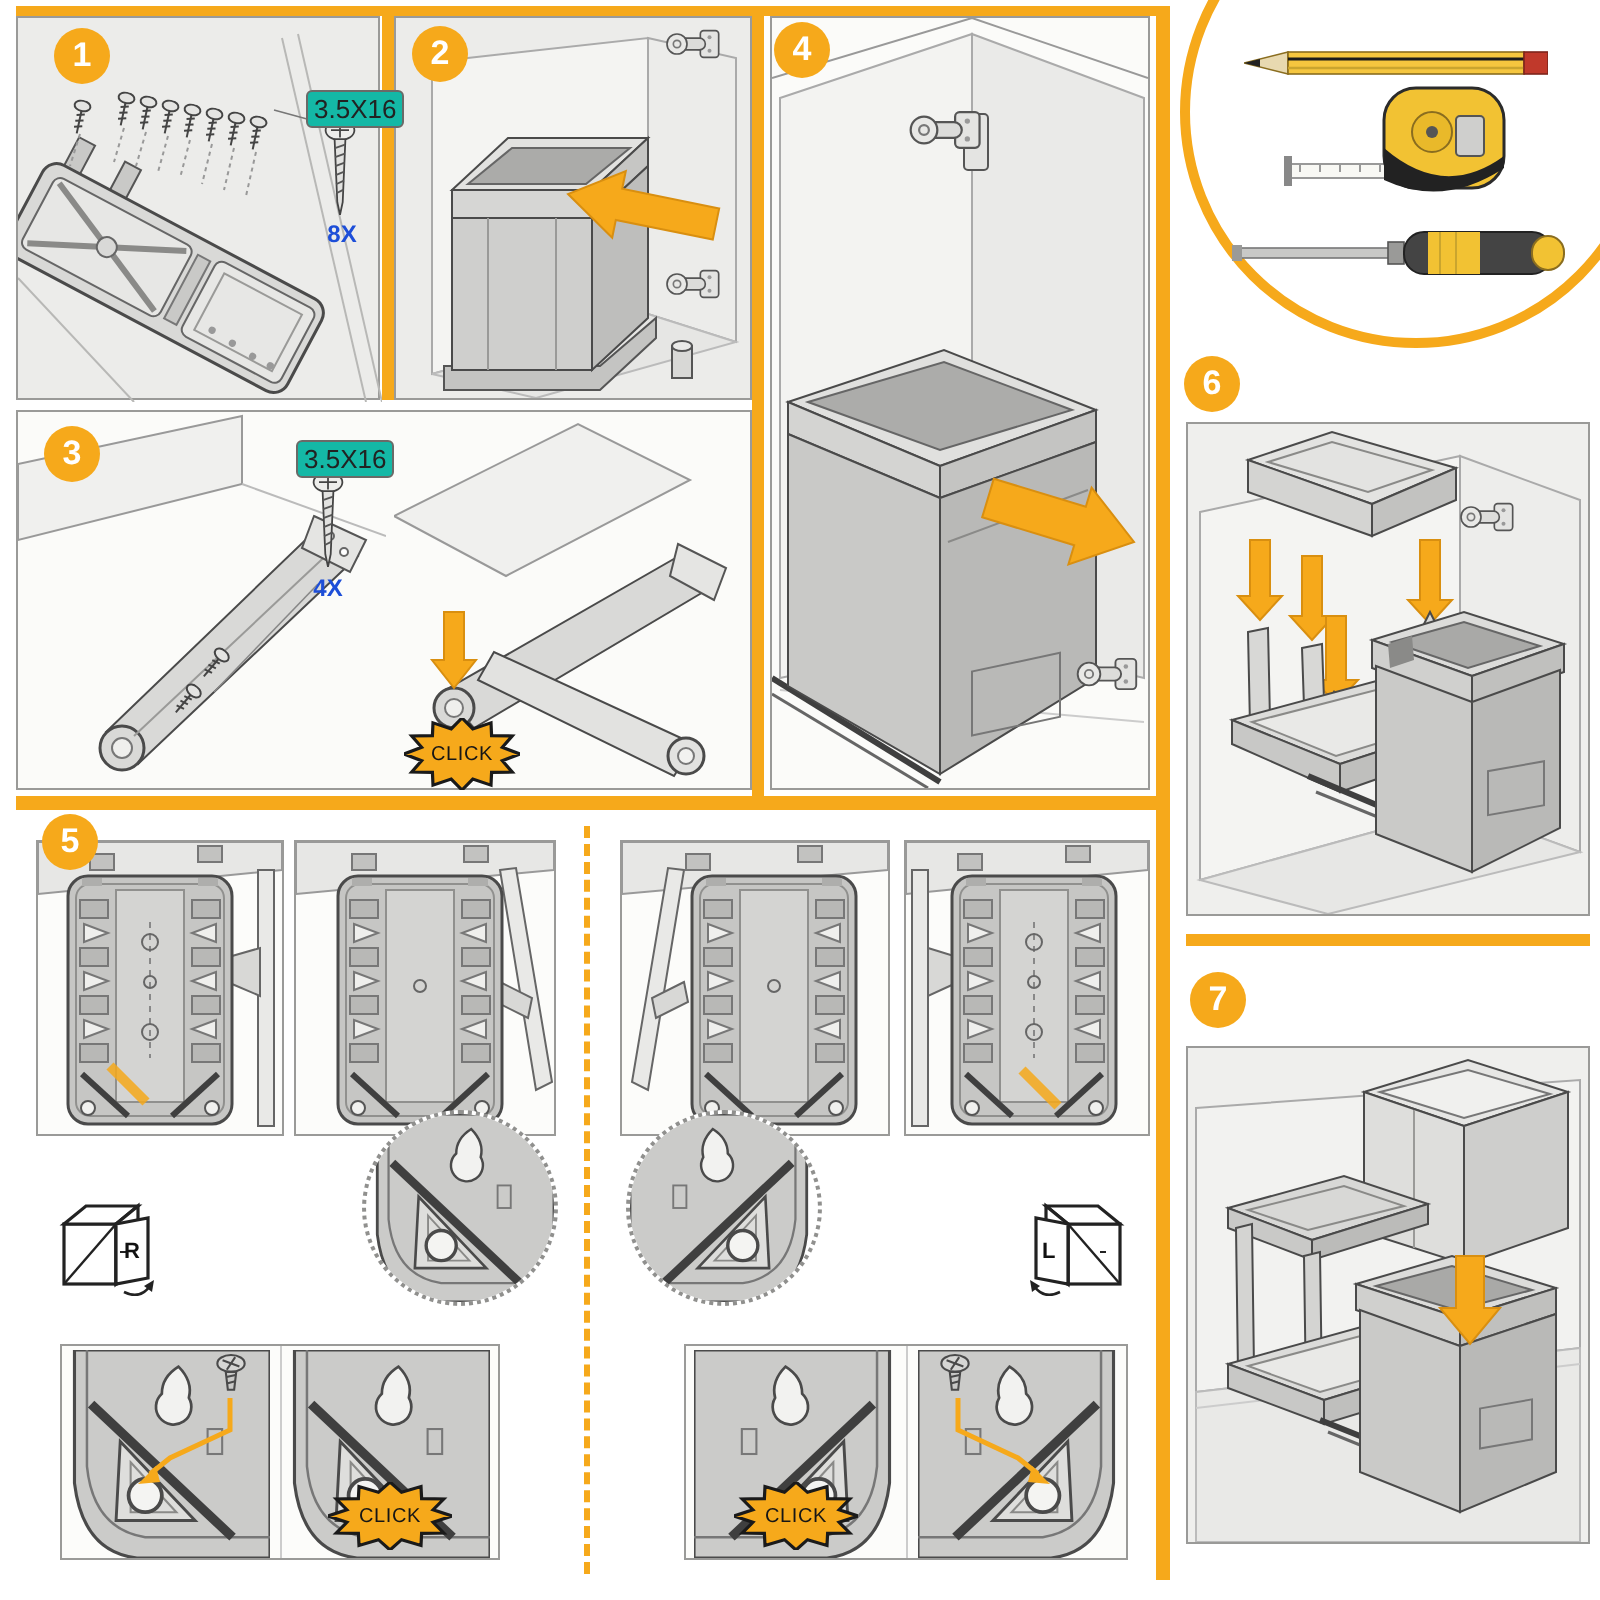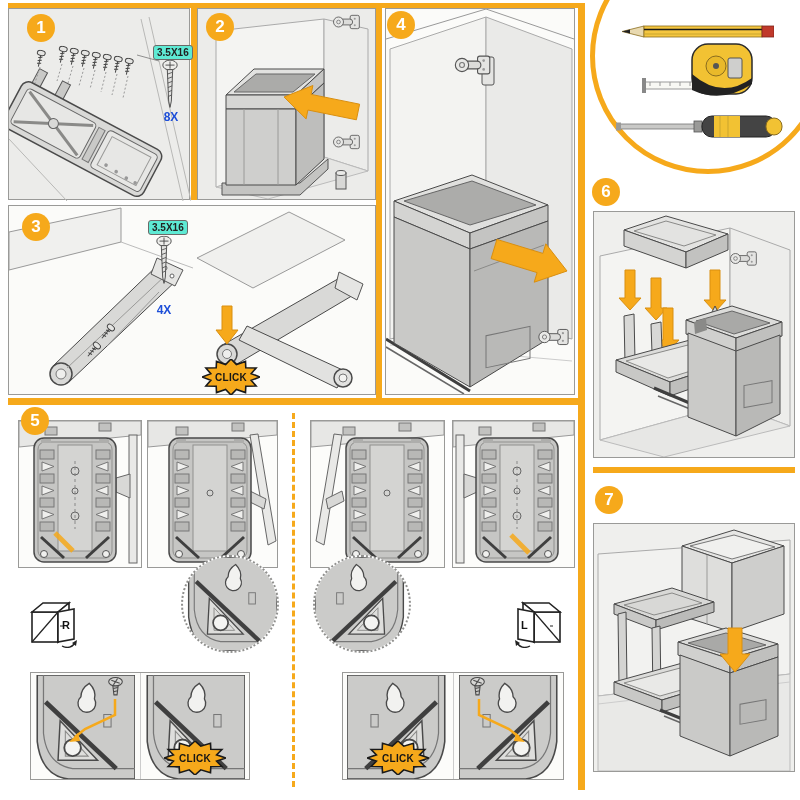--- a/index.html
+++ b/index.html
@@ -6,26 +6,26 @@
   html,body{margin:0;padding:0;background:#fff;}
   #page{position:relative;width:800px;height:800px;background:#fff;overflow:hidden;
         font-family:"Liberation Sans",sans-serif;}
   .abs{position:absolute;}
   .panel{position:absolute;background:#EFEFED;border:1px solid #9a9a98;box-sizing:border-box;}
   .panel.white{background:#FBFBF9;}
   .bar{position:absolute;background:var(--accent);}
   .dash-v{position:absolute;width:0;border-left:3px dashed var(--accent);}
   .badge{position:absolute;width:28px;height:28px;border-radius:50%;background:var(--accent);
          color:#fff;font-weight:bold;font-size:17px;line-height:28px;text-align:center;z-index:6;}
-  .size-label{position:absolute;background:#5eead4;border:1px solid #6a6a68;border-radius:3px;
-         font-size:10px;font-weight:bold;color:#222;padding:1px 3px;z-index:5;}
+  .size-label{position:absolute;background:#14b8a6;border:1px solid #6a6a68;border-radius:3px;
+         font-size:13px;font-weight:normal;color:#222;padding:1px 3px;z-index:5;}
   .qty{position:absolute;font-size:12px;font-weight:bold;color:#1d4ed8;text-align:center;z-index:5;}
   .click{position:absolute;display:flex;align-items:center;justify-content:center;z-index:7;}
   .click svg{position:absolute;left:0;top:0;width:100%;height:100%;}
-  .click span{position:relative;font-size:10px;font-weight:bold;color:#161616;letter-spacing:.3px;}
+  .click span{position:relative;font-size:10px;font-weight:normal;color:#161616;letter-spacing:.3px;}
   .circle-mag{position:absolute;border:2px dotted #90908e;border-radius:50%;background:#fff;
          overflow:hidden;z-index:4;}
   .tools-circle{position:absolute;border:5px solid var(--accent);border-radius:50%;background:#fff;}
   .spanel{position:absolute;background:#FCFCFA;border:1px solid #9a9a98;box-sizing:border-box;}
   svg{display:block;}
 </style>
 </head>
 <body>
 
 <div id="page">
@@ -211,21 +211,21 @@
         <circle cx="163" cy="70" r="2" fill="#fff" stroke="#666"></circle>
       </g>
       <use href="#screw-small" width="10" height="20" transform="translate(100,116) rotate(40)"></use>
       <use href="#screw-small" width="10" height="20" transform="translate(86,134) rotate(40)"></use>
       <line x1="150" y1="86" x2="98" y2="140" stroke="#888" stroke-width="0.8"></line>
     </svg>
     <div class="size-label" style="left:139px;top:14px;">3.5X16</div>
     <svg class="abs" style="left:146px;top:28px;" width="18" height="52" viewBox="0 0 20 54">
         <use href="#screw-big"></use>
       </svg>
-    <div class="qty" style="left:141px;top:81px;width:28px;margin-top:16px;">4X</div>
+    <div class="qty" style="left:141px;top:81px;width:28px;">4X</div>
 
     <svg class="abs" style="left:188px;top:0;" width="178" height="188" viewBox="0 0 178 188">
       <polygon points="0,52 92,6 148,34 56,82" fill="#F0F0EE" stroke="#999"></polygon>
       <g>
         <polygon points="24,140 40,158 158,88 146,70" fill="#D9D9D7" stroke="#4a4a4a"></polygon>
         <circle cx="30" cy="148" r="10" fill="#D9D9D7" stroke="#4a4a4a" stroke-width="1.5"></circle>
         <circle cx="30" cy="148" r="4.5" fill="#EFEFED" stroke="#777"></circle>
         <polygon points="142,66 166,78 160,94 138,82" fill="#E5E5E3" stroke="#555"></polygon>
       </g>
       <g>

